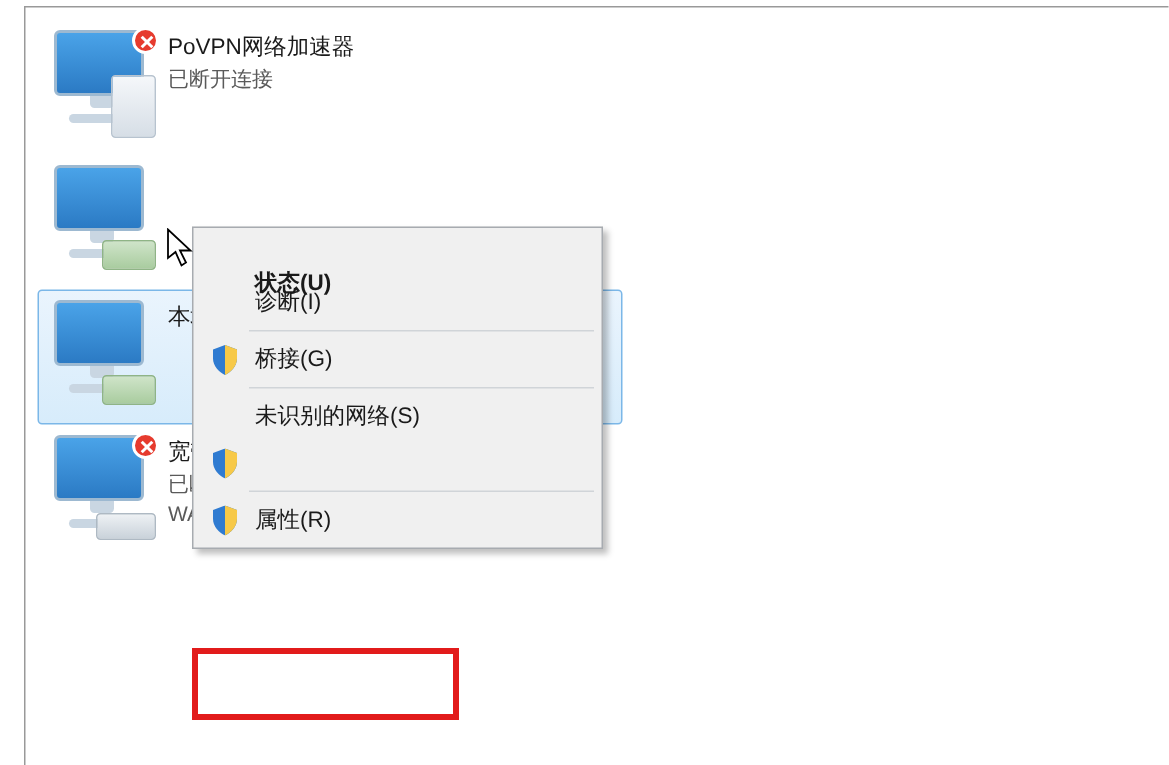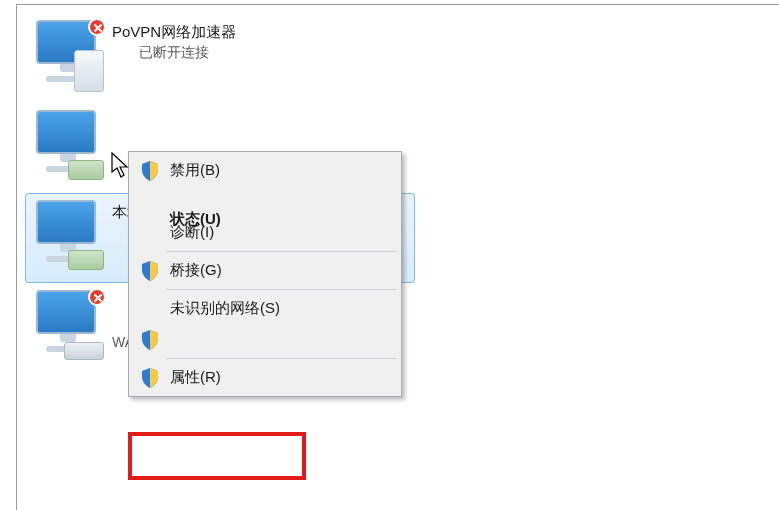--- a/index.html
+++ b/index.html
@@ -105,21 +105,21 @@
     }
     .red-x::before, .red-x::after {
       content: "";
       position: absolute;
       left: 3px; top: 7px;
       width: 10px; height: 2px;
       background: #fff;
     }
     .red-x::before { transform: rotate(45deg); }
     .red-x::after { transform: rotate(-45deg); }
-    .conn-text { padding-top: 2px; text-align: center; }
+    .conn-text { padding-top: 2px; }
     .title { color: #1a1a1a; font-size: 15px; font-weight: 500; line-height: 20px; }
     .sub1 { color: #5a5a5a; font-size: 14px; line-height: 20px; }
     .sub2 { color: #5a5a5a; font-size: 14px; line-height: 20px; }
     
     
     .ctx {
       position: absolute;
       left: 128px;
       top: 151px;
       width: 274px;
@@ -221,31 +221,20 @@
         <div class="title">宽带连接</div>
         <div class="sub1">已断开连接</div>
         <div class="sub2">WAN Miniport (PPPOE)</div>
       </div>
     </div>
 
   </div>
 </div>
 
 <div class="ctx">
-  <div class="ctx-item">
-    <span class="slot">
-        <span class="shield">
-      <svg viewBox="0 0 18 20">
-            <path d="M9 0 L17 3 V9 C17 14 13 18 9 20 C5 18 1 14 1 9 V3 Z" fill="#2f7bd1"></path>
-            <path d="M9 0 L17 3 V9 C17 14 13 18 9 20 V0 Z" fill="#f7c948"></path>
-          </svg>
-    </span>
-      </span>
-    <span class="lbl">禁用(B)</span>
-  </div>
   <div class="ctx-item bold">
     <span class="slot"></span>
     <span class="lbl">状态(U)</span>
   </div>
   <div class="ctx-item">
     <span class="slot"></span>
     <span class="lbl">诊断(I)</span>
   </div>
   <div class="ctx-sep"></div>
   <div class="ctx-item">

